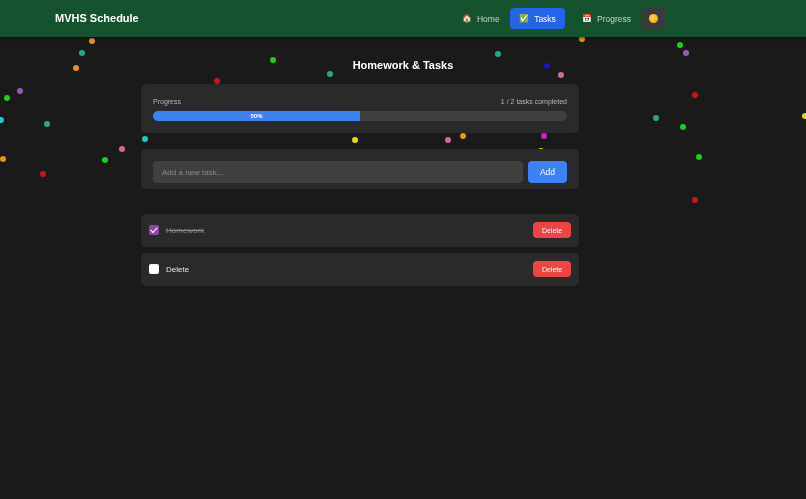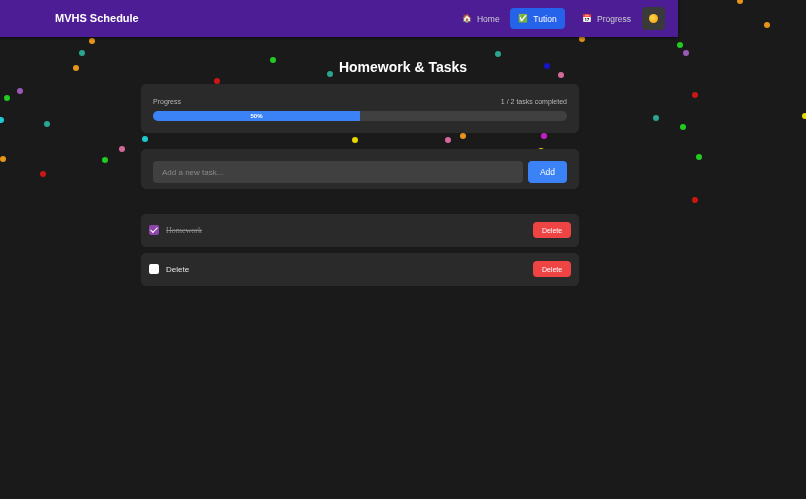--- a/index.html
+++ b/index.html
@@ -1,45 +1,45 @@
 <!DOCTYPE html>
 <html><head>
 <meta charset="utf-8">
 <style>
   * { box-sizing: border-box; margin: 0; padding: 0; }
   html, body { width: 806px; height: 499px; overflow: hidden; }
   body { background: #1a1a1a; font-family: "Liberation Sans", "DejaVu Sans", sans-serif; color: #e5e5e5; position: relative; }
-  .navbar { position: absolute; left: 0; top: 0; width: 678px; height: 37px; background: #4c1d95; box-shadow: 0 1px 3px rgba(0,0,0,0.5); }
+  .navbar { position: absolute; left: 0; top: 0; width: 806px; height: 37px; background: #14532d; box-shadow: 0 1px 3px rgba(0,0,0,0.5); }
   .brand { position: absolute; left: 55px; top: 12px; font-weight: bold; font-size: 11px; color: #fff; }
   .nav-link { position: absolute; top: 8px; height: 21px; display: flex; align-items: center; gap: 5px; font-size: 8.5px; color: #d0d0d0; padding: 0 10px; border-radius: 4px; cursor: pointer; }
   .nav-link .ico { font-size: 8px; }
   .nav-home { left: 452px; }
   .nav-tasks { left: 510px; width: 55px; background: #2563eb; color: #fff; justify-content: center; }
   .nav-calendar { left: 572px; }
   .theme-btn { position: absolute; left: 642px; top: 7px; width: 23px; height: 23px; border-radius: 4px; background: #3a3a3a; display: flex; align-items: center; justify-content: center; cursor: pointer; }
   .sun { width: 9px; height: 9px; border-radius: 50%; background: radial-gradient(circle at 40% 40%, #ffd54a, #f59e0b); }
-  .page-title { position: absolute; left: 0; width: 806px; top: 59px; text-align: center; font-size: 14px; font-weight: bold; color: #fff; }
+  .page-title { position: absolute; left: 0; width: 806px; top: 59px; text-align: center; font-size: 11px; font-weight: bold; color: #fff; }
   .card { position: absolute; left: 141px; width: 438px; background: #2a2a2a; border-radius: 5px; }
   .progress-card { top: 84px; height: 49px; }
   .progress-label { position: absolute; left: 12px; top: 14px; font-size: 7px; color: #b5b5b5; }
   .progress-count { position: absolute; right: 12px; top: 14px; font-size: 7px; color: #b5b5b5; }
   .progress-track { position: absolute; left: 12px; top: 27px; width: 414px; height: 10px; background: #404040; border-radius: 5px; overflow: hidden; }
   .progress-fill { height: 100%; background: #3b82f6; display: flex; align-items: center; justify-content: center; font-size: 6px; font-weight: bold; color: #fff; }
   .add-card { top: 149px; height: 40px; }
   .task-input { position: absolute; left: 12px; top: 12px; width: 370px; height: 22px; background: #404040; border: none; border-radius: 4px; color: #ddd; font-size: 8px; padding: 0 9px; outline: none; font-family: "Liberation Sans", sans-serif; }
   .task-input::placeholder { color: #8a8a8a; }
   .add-btn { position: absolute; left: 387px; top: 12px; width: 39px; height: 22px; background: #3b82f6; color: #fff; border: none; border-radius: 4px; font-size: 8.5px; font-family: "Liberation Sans", sans-serif; cursor: pointer; }
   .task-row { height: 33px; }
   .task-row-1 { top: 214px; }
   .task-row-2 { top: 253px; }
   .task-check { position: absolute; left: 8px; top: 11px; width: 10px; height: 10px; border-radius: 2px; background: #fff; display: flex; align-items: center; justify-content: center; cursor: pointer; }
   .task-check.checked { background: #8e44ad; }
   .task-check.checked::after { content: ""; width: 3px; height: 6px; border: solid #fff; border-width: 0 1.5px 1.5px 0; transform: rotate(45deg) translate(-1px,-1px); }
   .task-text { position: absolute; left: 25px; top: 12px; font-size: 8px; color: #e5e5e5; }
-  .task-text.done { text-decoration: line-through; color: #8a8a8a; font-family: Liberation Serif, serif; }
+  .task-text.done { text-decoration: line-through; color: #8a8a8a; }
   .del-btn { position: absolute; left: 392px; top: 8px; width: 38px; height: 16px; background: #ef4444; color: #fff; border: none; border-radius: 4px; font-size: 7px; font-family: "Liberation Sans", sans-serif; cursor: pointer; }
   .confetti { position: absolute; left: 0; top: 0; width: 806px; height: 499px; pointer-events: none; }
   .dot { position: absolute; width: 6px; height: 6px; border-radius: 50%; }
 </style>
 </head>
 <body>
 
 <div class="confetti" id="confetti">
     <div class="dot" style="left: 152px; top: 19px; background: rgb(230, 216, 0);"></div>
     <div class="dot" style="left: 89px; top: 38px; background: rgb(230, 149, 26);"></div>
@@ -93,21 +93,21 @@
   </div>
 
 <div class="navbar">
   <div class="brand">MVHS Schedule</div>
   <div class="nav-link nav-home">
     <span class="ico">🏠</span>
     <span>Home</span>
   </div>
   <div class="nav-link nav-tasks">
     <span class="ico">✅</span>
-    <span>Tution</span>
+    <span>Tasks</span>
   </div>
   <div class="nav-link nav-calendar">
     <span class="ico">📅</span>
     <span>Progress</span>
   </div>
   <div class="theme-btn">
     <div class="sun"></div>
   </div>
 </div>
 

